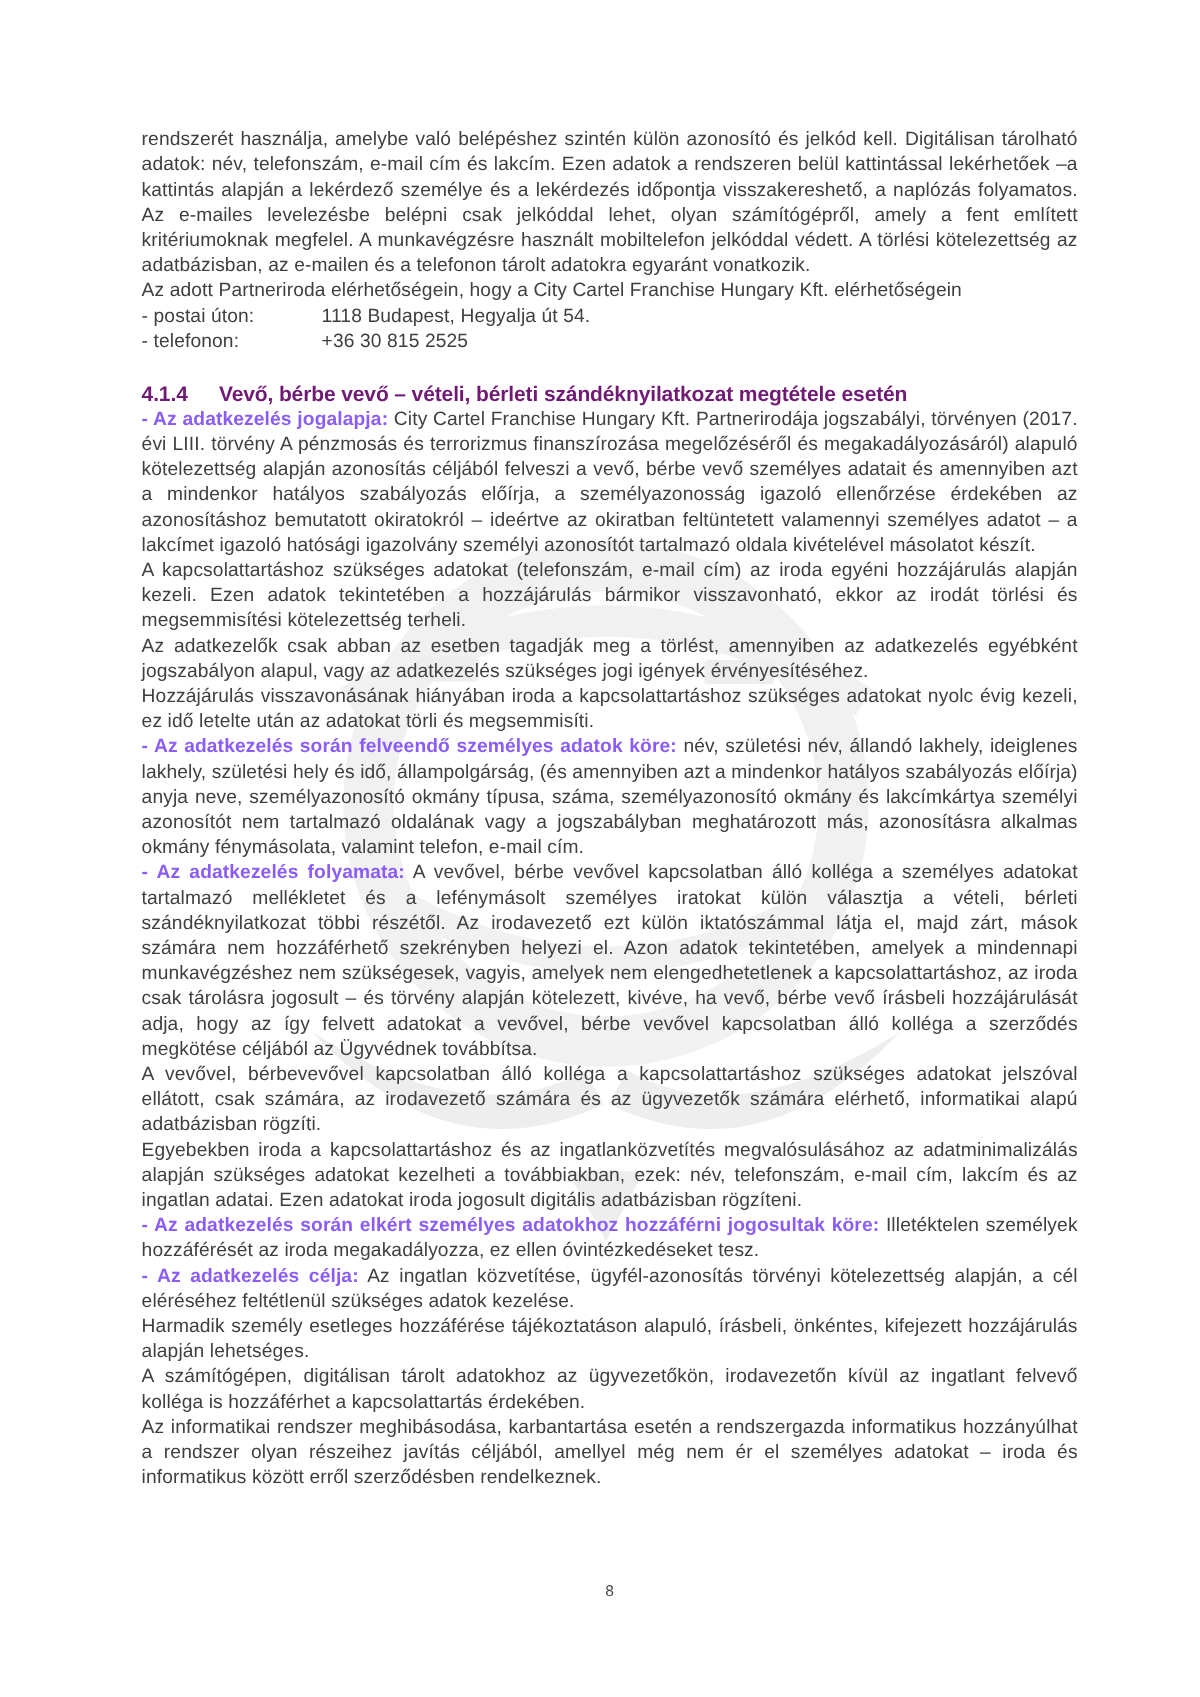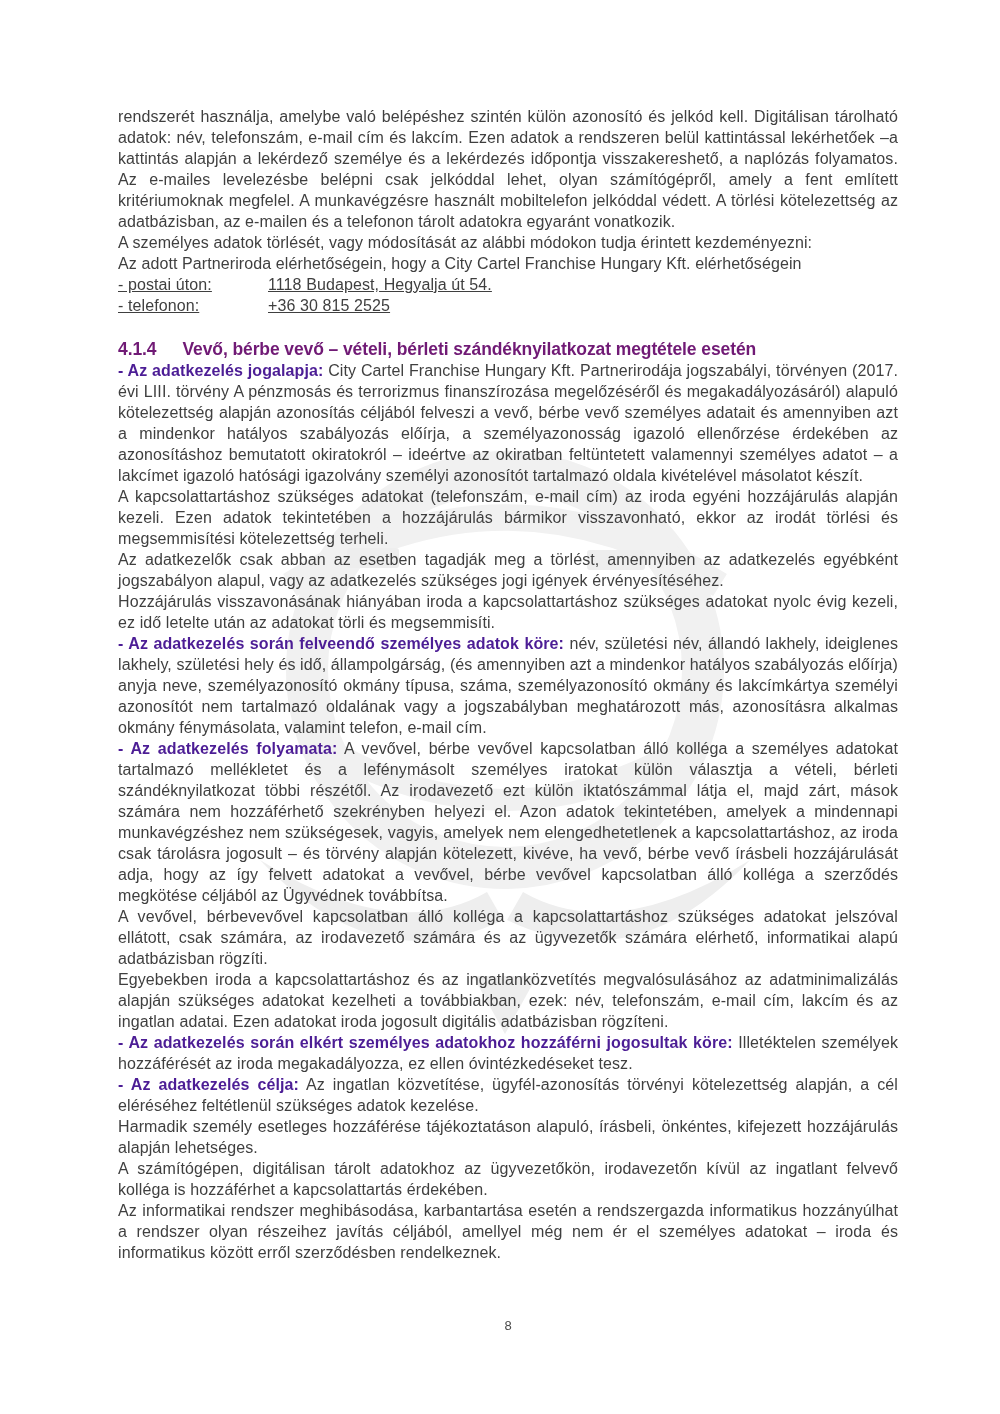--- a/index.html
+++ b/index.html
@@ -31,27 +31,26 @@
     z-index: 1;
     font-size: 16px;
     line-height: 21px;
     letter-spacing: 0.1px;
   }
   p.para {
     margin: 0;
     text-align: justify;
   }
   p.para b {
-    color: #4c1d95;
+    color: #8b5cf6;
     font-weight: bold;
   }
   .contact-row {
     display: flex;
     margin: 0;
-    text-decoration: underline;
   }
   .contact-label {
     width: 150px;
     flex: 0 0 150px;
   }
   .contact-value {
     flex: 1;
   }
   h2.section-heading {
     margin: 22px 0 0 0;
@@ -93,21 +92,20 @@
       <path d="M25,440 Q160,525 252,472 L268,500 Q140,562 25,440 Z"></path>
       <path d="M515,440 Q380,525 288,472 L272,500 Q400,562 515,440 Z"></path>
       <path d="M238,556 L302,556 L270,614 Z"></path>
     </g>
   </svg>
 
   <div class="content">
 
     <p class="para"><span>rendszerét használja, amelybe való belépéshez szintén külön azonosító és jelkód kell. Digitálisan tárolható adatok: név, telefonszám, e-mail cím és lakcím. Ezen adatok a rendszeren belül kattintással lekérhetőek –a kattintás alapján a lekérdező személye és a lekérdezés időpontja visszakereshető, a naplózás folyamatos. Az e-mailes levelezésbe belépni csak jelkóddal lehet, olyan számítógépről, amely a fent említett kritériumoknak megfelel. A munkavégzésre használt mobiltelefon jelkóddal védett. A törlési kötelezettség az adatbázisban, az e-mailen és a telefonon tárolt adatokra egyaránt vonatkozik.</span></p>
 
-    <p class="para"><span>A személyes adatok törlését, vagy módosítását az alábbi módokon tudja érintett kezdeményezni:</span></p>
 
     <p class="para"><span>Az adott Partneriroda elérhetőségein, hogy a City Cartel Franchise Hungary Kft. elérhetőségein</span></p>
 
     <div class="contact-row">
       <span class="contact-label">- postai úton:</span>
       <span class="contact-value">1118 Budapest, Hegyalja út 54.</span>
     </div>
     <div class="contact-row">
       <span class="contact-label">- telefonon:</span>
       <span class="contact-value">+36 30 815 2525</span>

